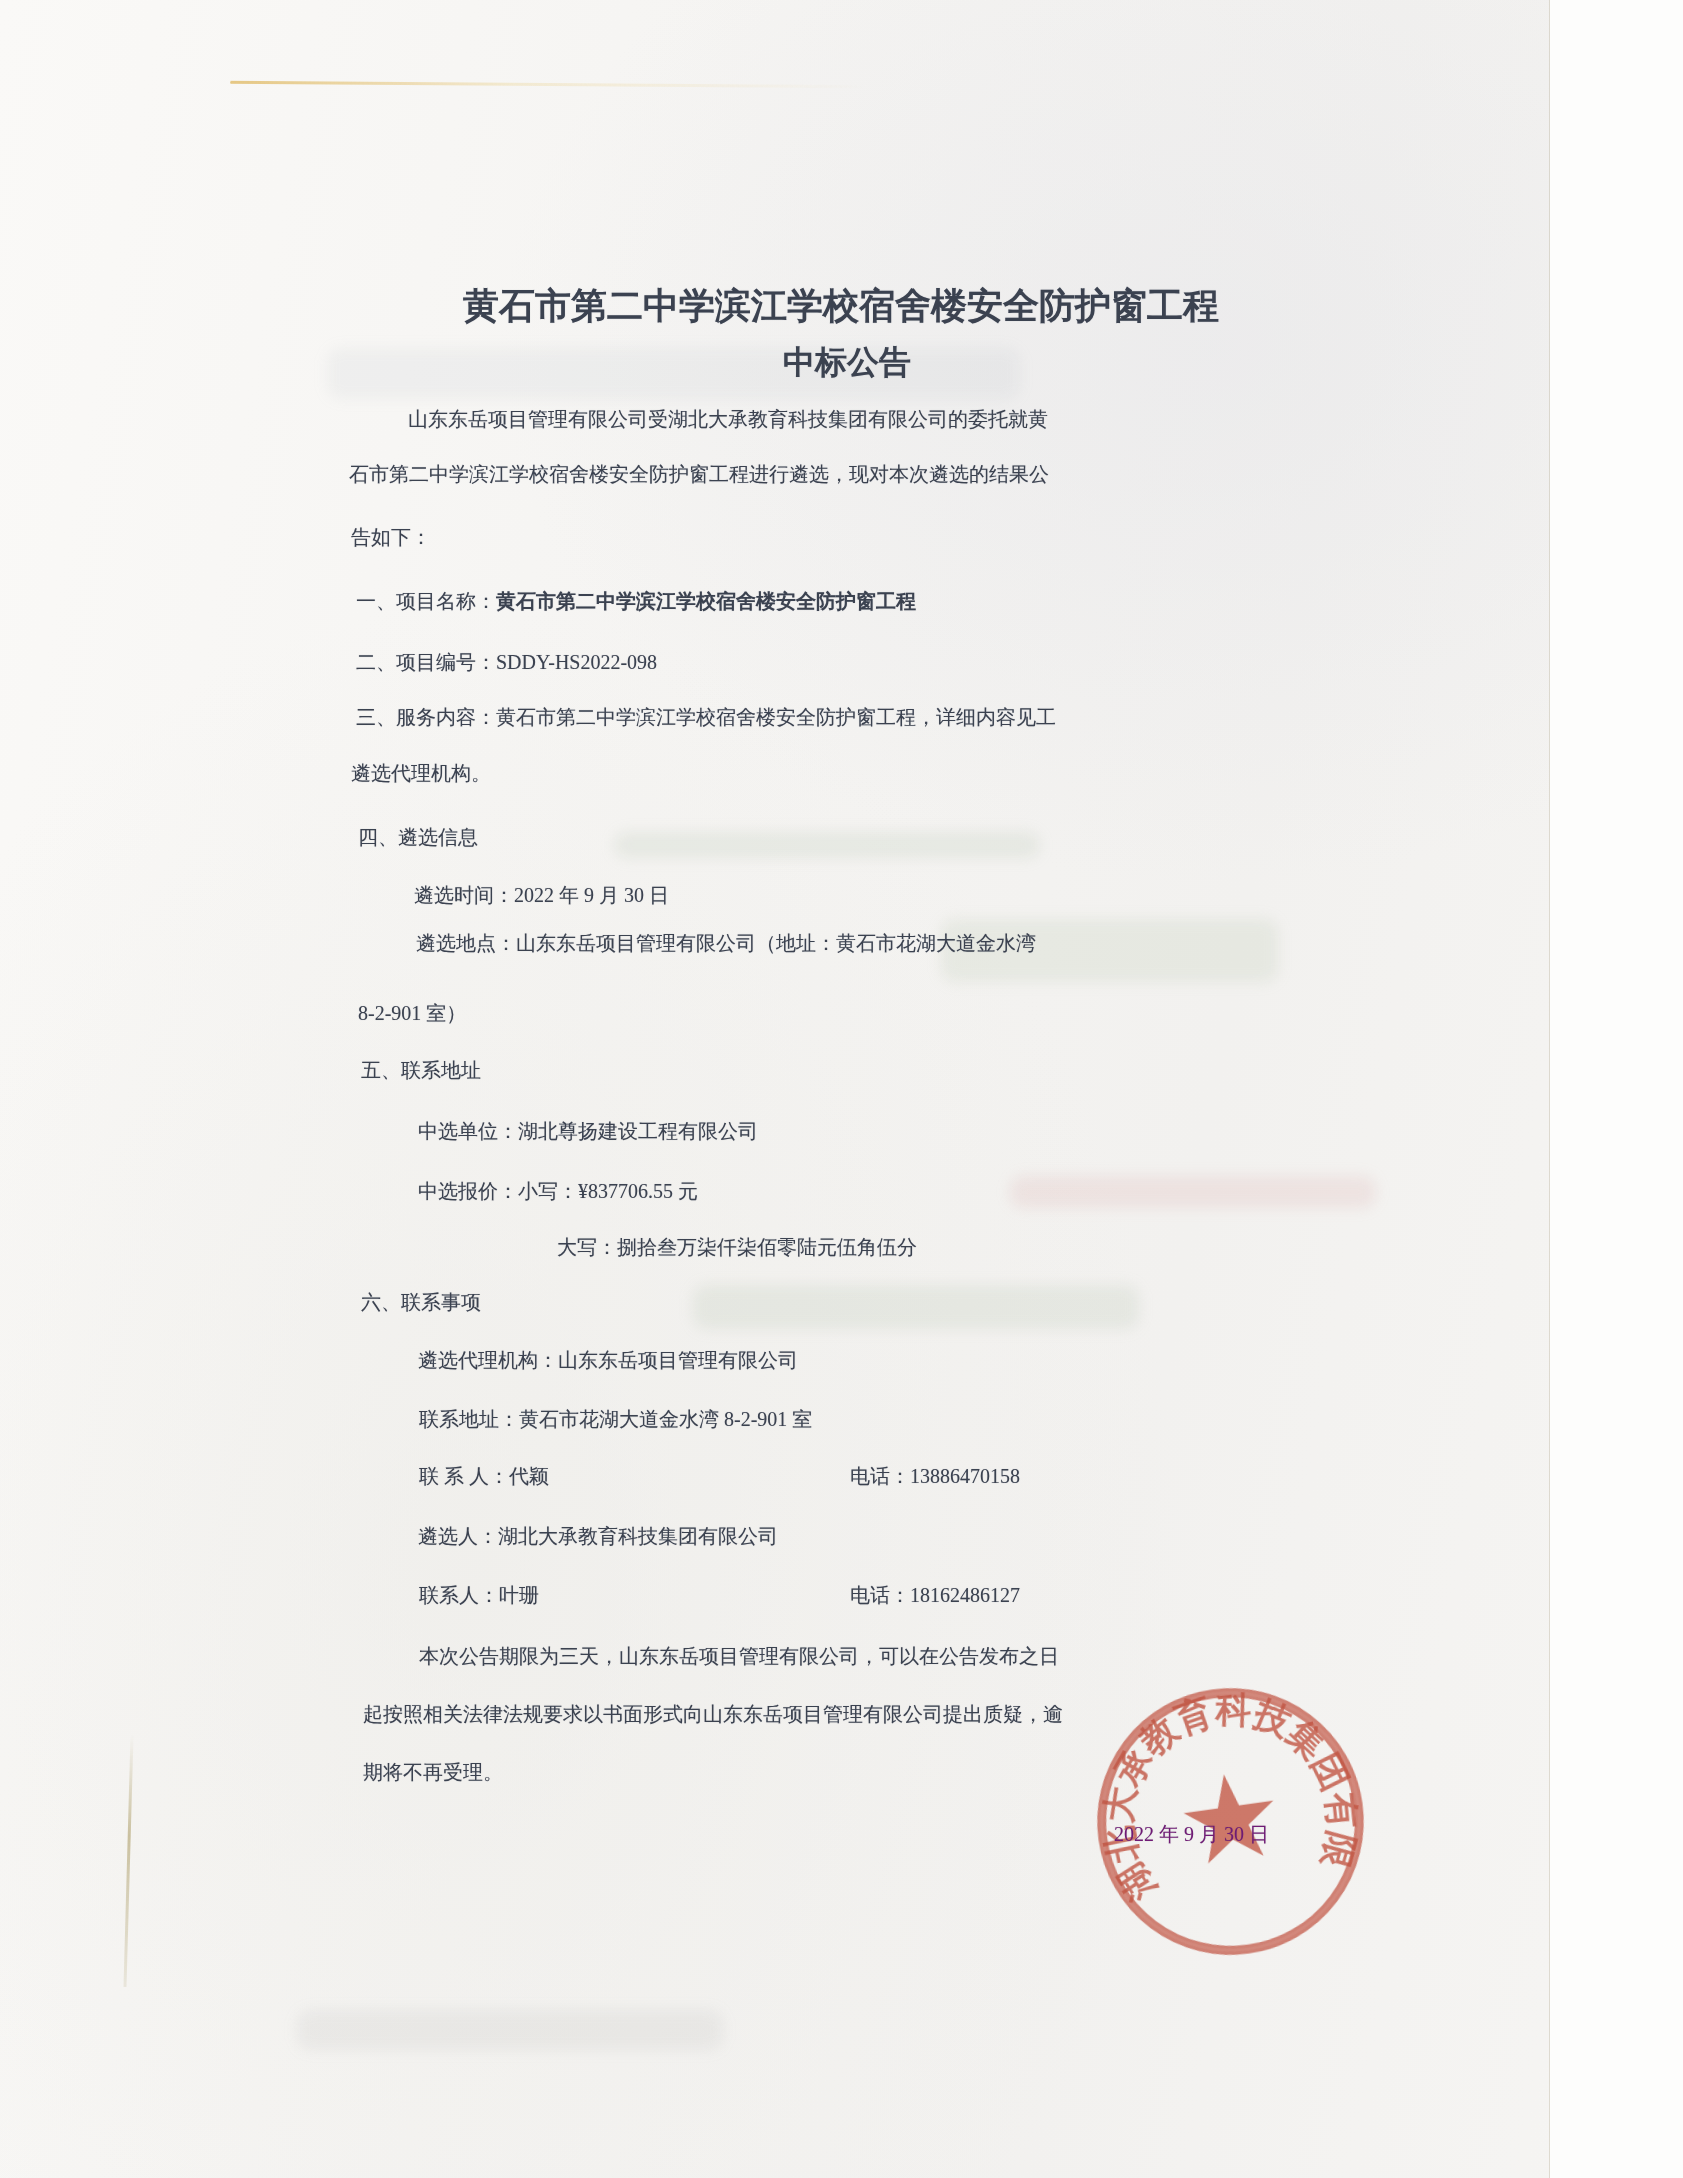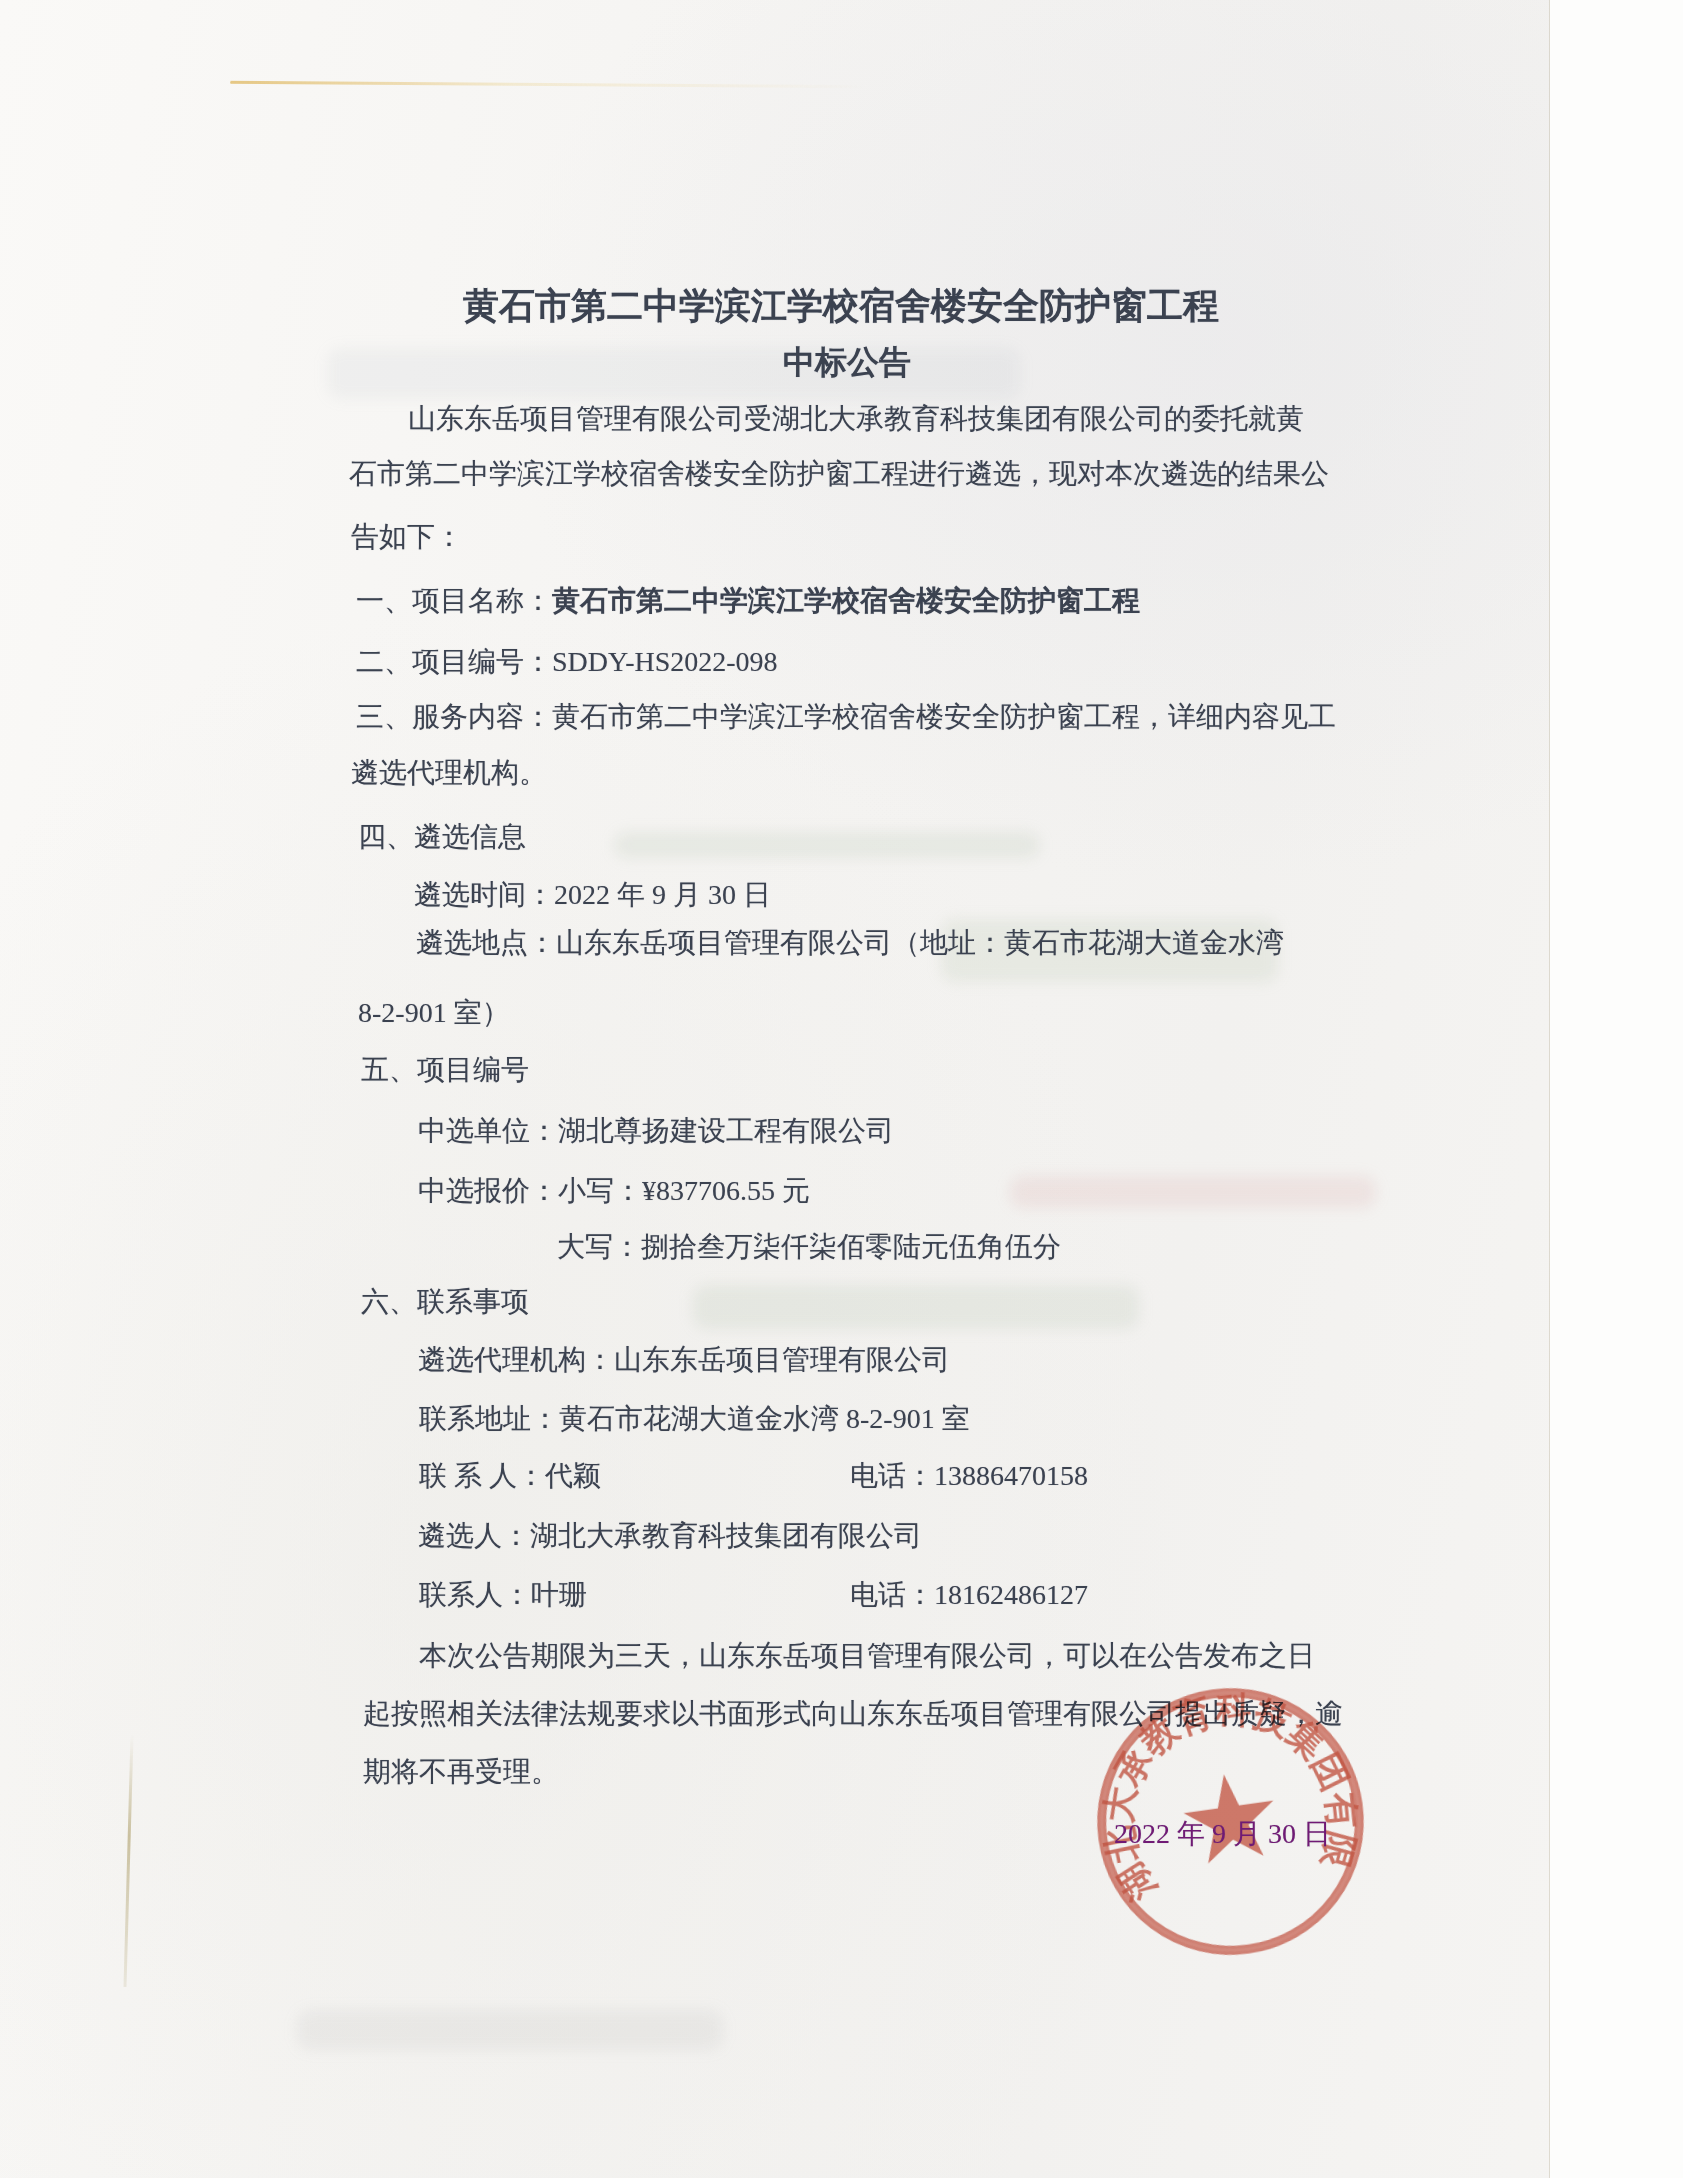--- a/index.html
+++ b/index.html
@@ -38,21 +38,21 @@
   
   .smudge{position:absolute;border-radius:14px;filter:blur(7px);}
   .sm1{left:614px;top:832px;width:426px;height:26px;background:rgba(168,186,160,0.17);}
   .sm2{left:941px;top:919px;width:337px;height:63px;background:rgba(168,186,158,0.16);}
   .sm3{left:1010px;top:1176px;width:366px;height:32px;background:rgba(212,150,150,0.16);}
   .sm4{left:693px;top:1285px;width:446px;height:44px;background:rgba(165,185,158,0.17);}
   .sm5{left:327px;top:348px;width:693px;height:51px;background:rgba(160,162,172,0.09);}
   .sm6{left:297px;top:2010px;width:426px;height:40px;background:rgba(150,150,150,0.10);}
   
   .ln{
-    position:absolute;font-size:28px;line-height:38px;white-space:pre;
+    position:absolute;font-size:20px;line-height:38px;white-space:pre;
     text-shadow:0 0 1px rgba(58,66,88,0.30);
   }
   .t1{font-size:36px;font-weight:bold;line-height:48px;letter-spacing:0px;}
   .t2{font-size:32px;font-weight:bold;line-height:48px;}
   .bold{font-weight:bold;}
   
   .stamp{
     position:absolute;left:1072px;top:1663px;width:317px;height:317px;
     mix-blend-mode:multiply;opacity:0.92;filter:blur(0.6px);
     transform:rotate(-8deg);
@@ -84,21 +84,21 @@
 <div class="ln" style="left:356px;top:582px;"><span>一、项目名称：</span><span class="bold">黄石市第二中学滨江学校宿舍楼安全防护窗工程</span></div>
 <div class="ln" style="left:356px;top:643px;">二、项目编号：SDDY-HS2022-098</div>
 <div class="ln" style="left:356px;top:698px;">三、服务内容：黄石市第二中学滨江学校宿舍楼安全防护窗工程，详细内容见工</div>
 <div class="ln" style="left:351px;top:754px;">遴选代理机构。</div>
 
 <div class="ln" style="left:358px;top:818px;">四、遴选信息</div>
 <div class="ln" style="left:414px;top:876px;">遴选时间：2022 年 9 月 30 日</div>
 <div class="ln" style="left:416px;top:924px;">遴选地点：山东东岳项目管理有限公司（地址：黄石市花湖大道金水湾</div>
 <div class="ln" style="left:358px;top:994px;">8-2-901 室）</div>
 
-<div class="ln" style="left:361px;top:1051px;">五、项目编号</div>
+<div class="ln" style="left:361px;top:1051px;">五、联系地址</div>
 <div class="ln" style="left:418px;top:1112px;">中选单位：湖北尊扬建设工程有限公司</div>
 <div class="ln" style="left:418px;top:1172px;">中选报价：小写：¥837706.55 元</div>
 <div class="ln" style="left:557px;top:1228px;">大写：捌拾叁万柒仟柒佰零陆元伍角伍分</div>
 
 <div class="ln" style="left:361px;top:1283px;">六、联系事项</div>
 <div class="ln" style="left:418px;top:1341px;">遴选代理机构：山东东岳项目管理有限公司</div>
 <div class="ln" style="left:419px;top:1400px;">联系地址：黄石市花湖大道金水湾 8-2-901 室</div>
 <div class="ln" style="left:419px;top:1457px;">联 系 人：代颖</div>
 <div class="ln" style="left:850px;top:1457px;">电话：13886470158</div>
 <div class="ln" style="left:418px;top:1517px;">遴选人：湖北大承教育科技集团有限公司</div>

